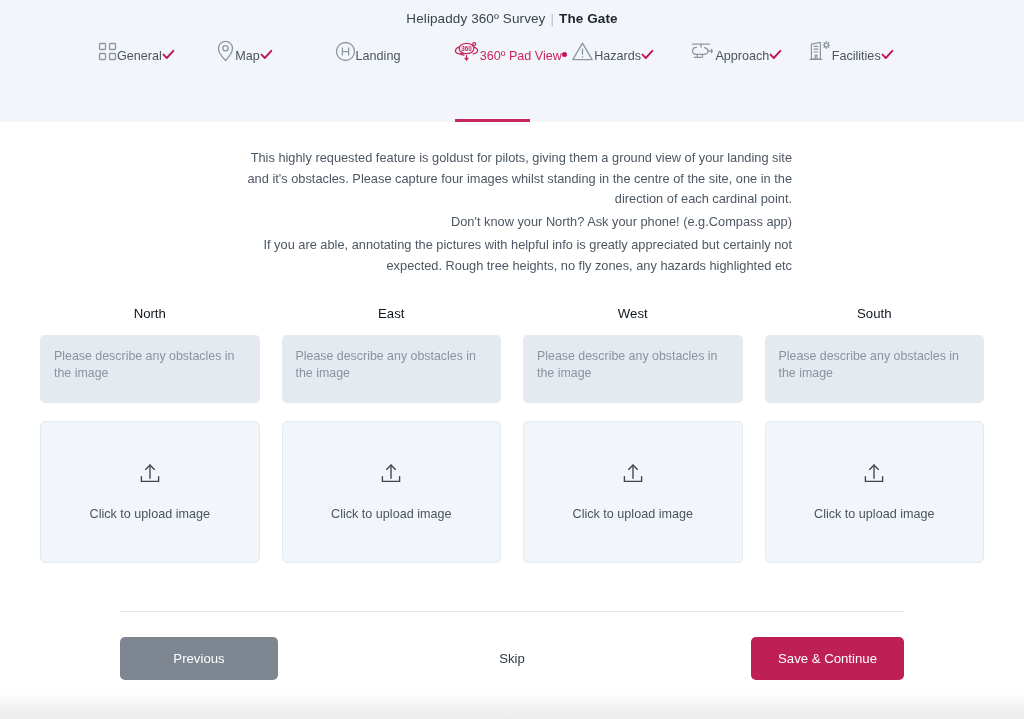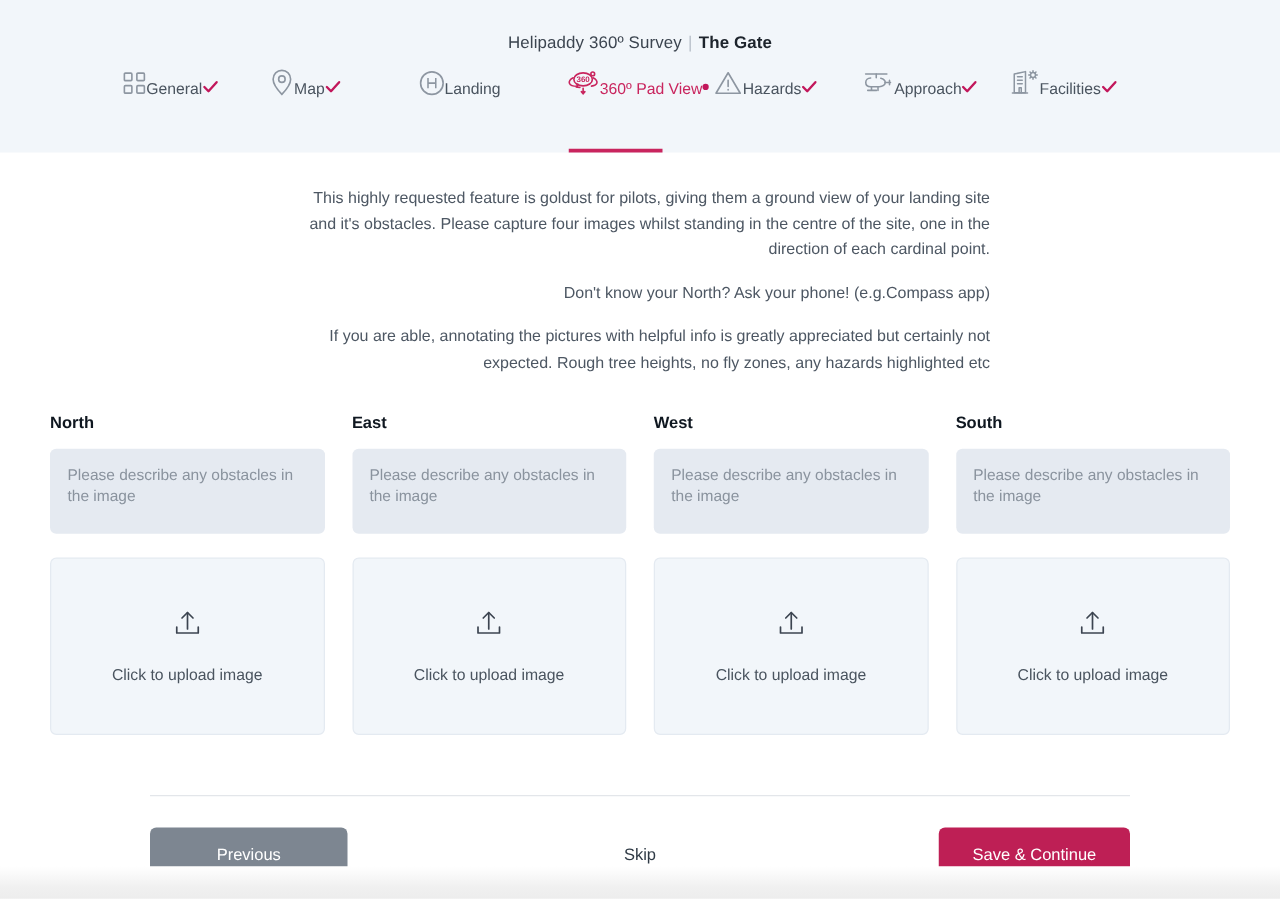--- a/index.html
+++ b/index.html
@@ -20,21 +20,21 @@
   
   .header-band {
     background: #f2f6fa;
     height: 122px;
     position: relative;
     width: 100%;
   }
 
   .survey-title {
     text-align: center;
-    padding-top: 26px;
+    padding-top: 11px;
     font-size: 13.5px;
     color: #3c4550;
     letter-spacing: 0.1px;
     white-space: nowrap;
   }
   .survey-title .t-strong {
     font-weight: bold;
     color: #1d242c;
   }
   .survey-title .t-sep {
@@ -107,35 +107,36 @@
     padding: 26px 0 0 0;
     text-align: right;
   }
   .description p {
     font-size: 12.8px;
     line-height: 1.62;
     color: #4d5763;
     max-width: 560px;
     margin: 0 auto;
   }
-  .description p + p { margin-top: 14px; }
+  .description p + p { margin-top: 2px; }
 
   
   .columns {
     display: flex;
     gap: 22px;
     padding: 30px 40px 0 40px;
   }
   .col { flex: 1 1 0; min-width: 0; }
 
   .col-title {
     font-size: 13.2px;
-    font-weight: bold;
+    font-weight: normal;
     color: #0f1720;
     margin-bottom: 14px;
+    text-align: center;
   }
 
   .obstacle-field {
     width: 100%;
     height: 68px;
     background: #e5eaf1;
     border: none;
     border-radius: 5px;
     resize: none;
     padding: 13px 14px;

